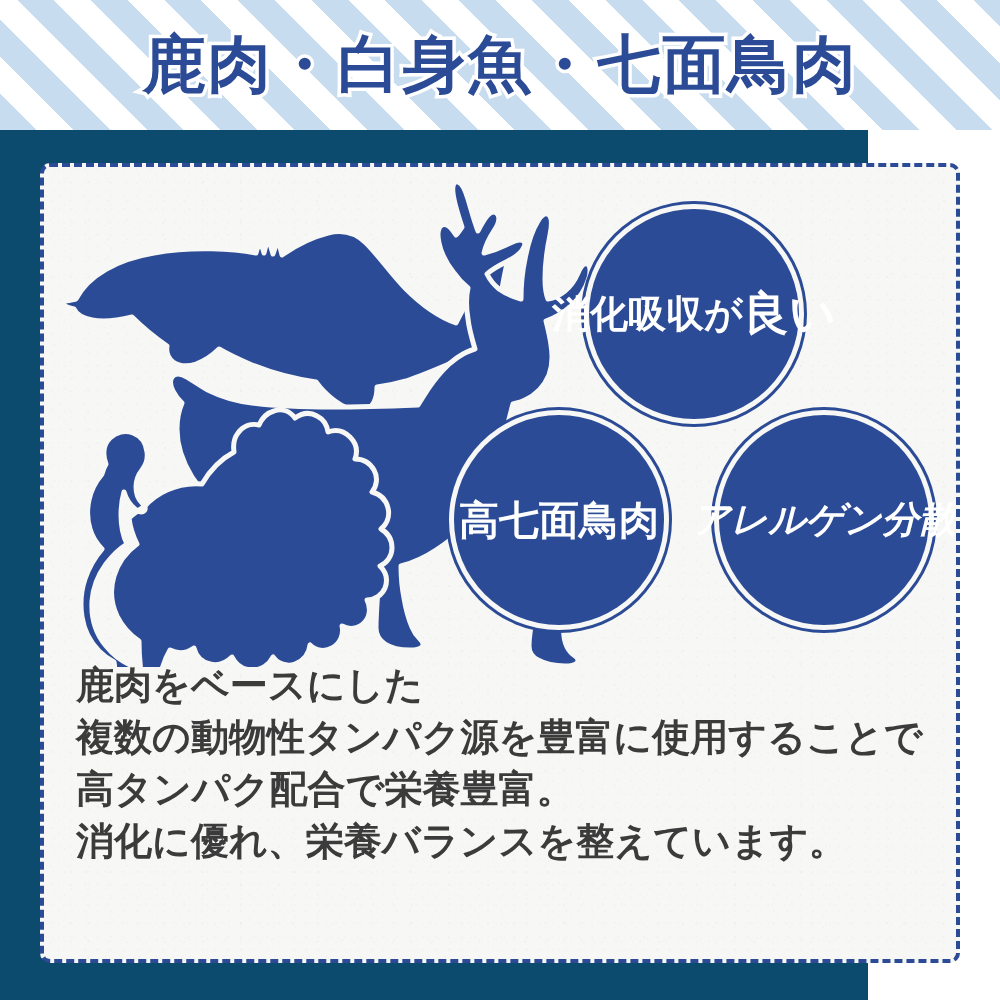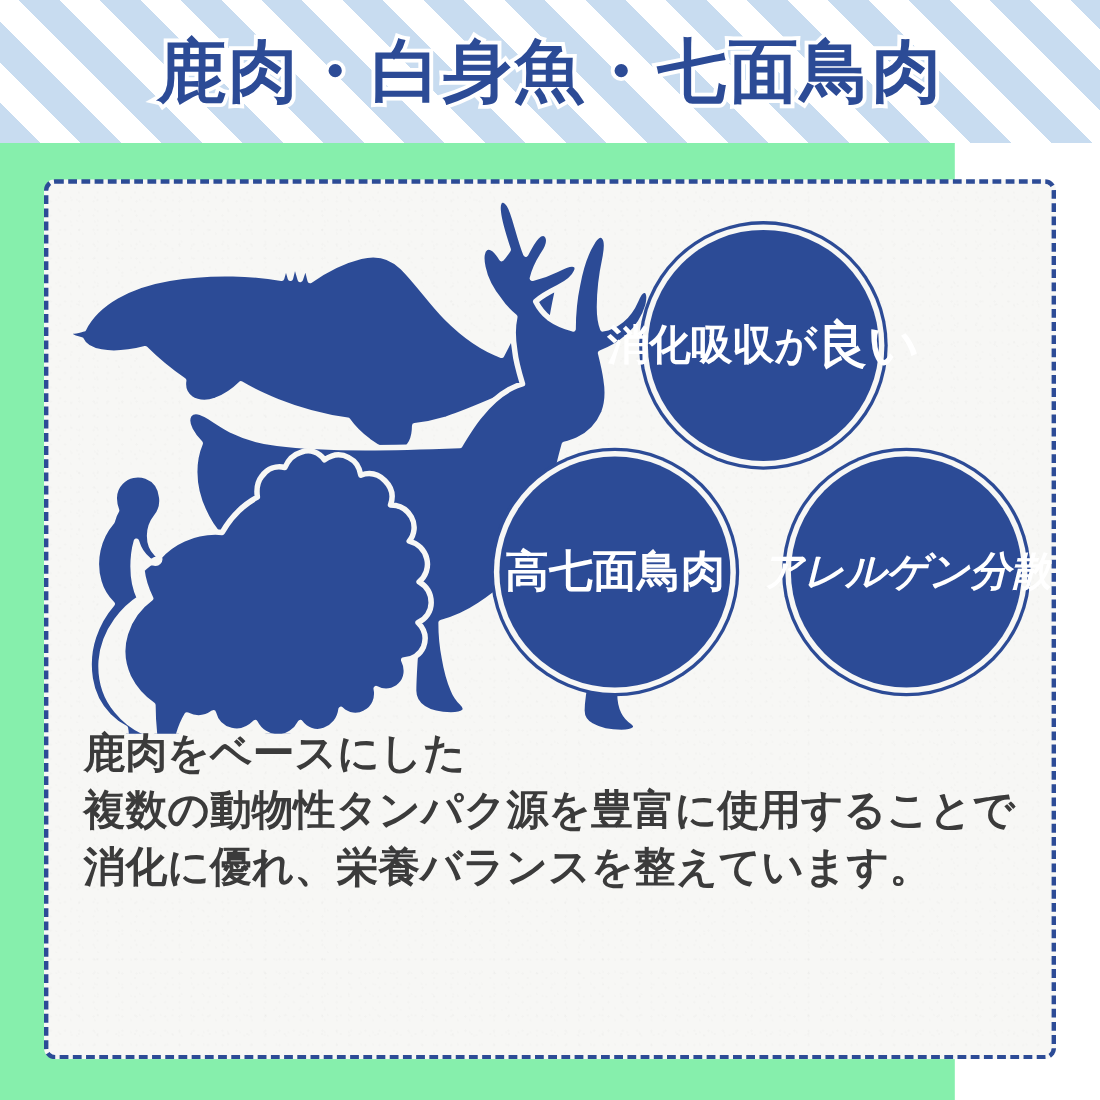--- a/index.html
+++ b/index.html
@@ -9,21 +9,21 @@
     height: 1000px;
     background: #ffffff;
     font-family: "Liberation Sans", "DejaVu Sans", sans-serif;
     overflow: hidden;
   }
 
   #page {
     position: relative;
     width: 868px;
     height: 1000px;
-    background: #86efac;
+    background: #0c4a6e;
   }
 
   
   #header-band {
     position: absolute;
     left: 0;
     top: 0;
     width: 1000px;
     height: 130px;
     background-color: #ffffff;
@@ -394,17 +394,18 @@
     </div>
 
     <div class="badge" id="badge-3">
       <span class="line line-1">アレルゲン</span>
       <span class="line line-2">分散</span>
     </div>
 
     <div id="body-copy">
       <span class="copy-line">鹿肉をベースにした</span>
       <span class="copy-line">複数の動物性タンパク源を豊富に使用することで</span>
+      <span class="copy-line">高タンパク配合で栄養豊富。</span>
       <span class="copy-line">消化に優れ、栄養バランスを整えています。</span>
     </div>
 
   </div>
 </div>
 
 </body></html>

